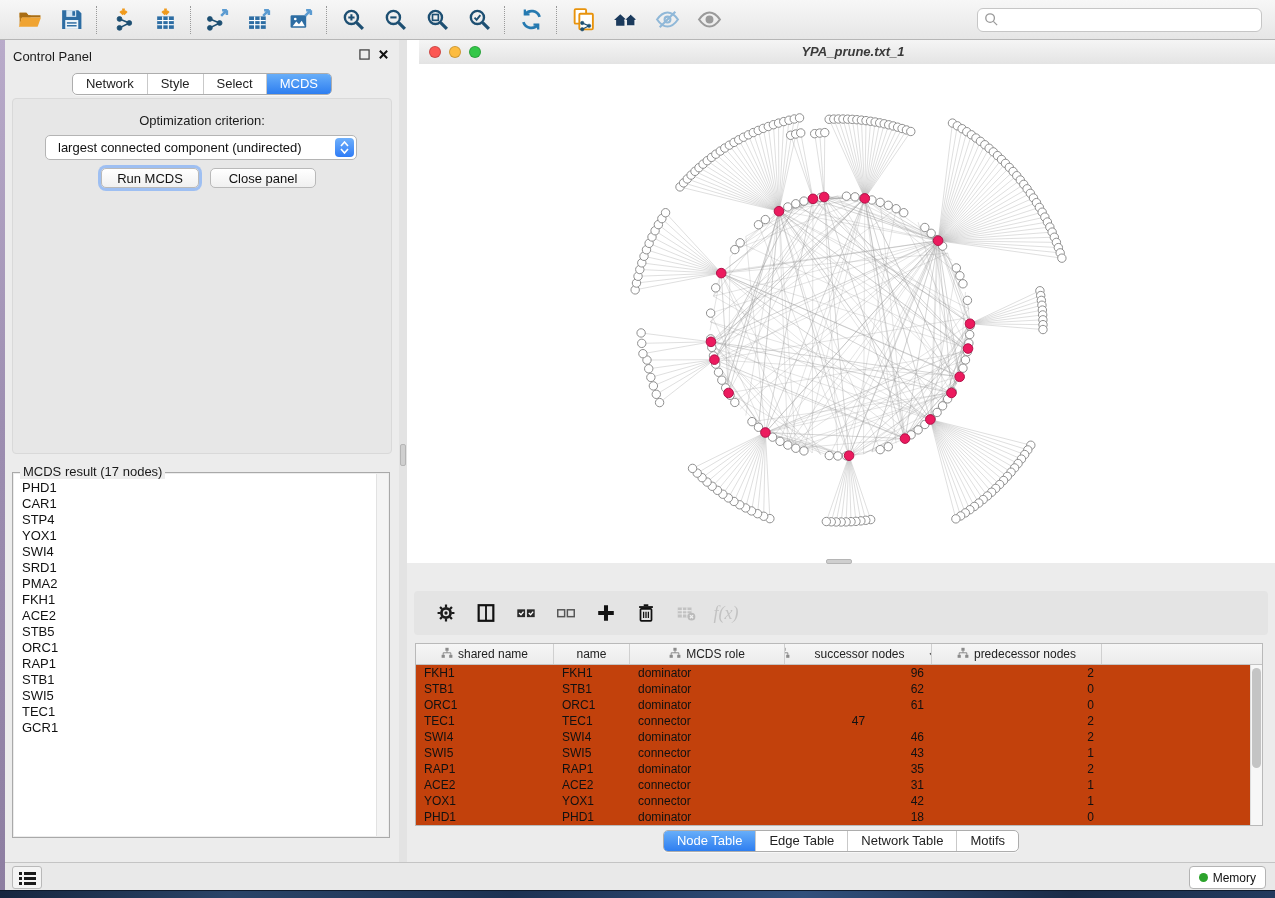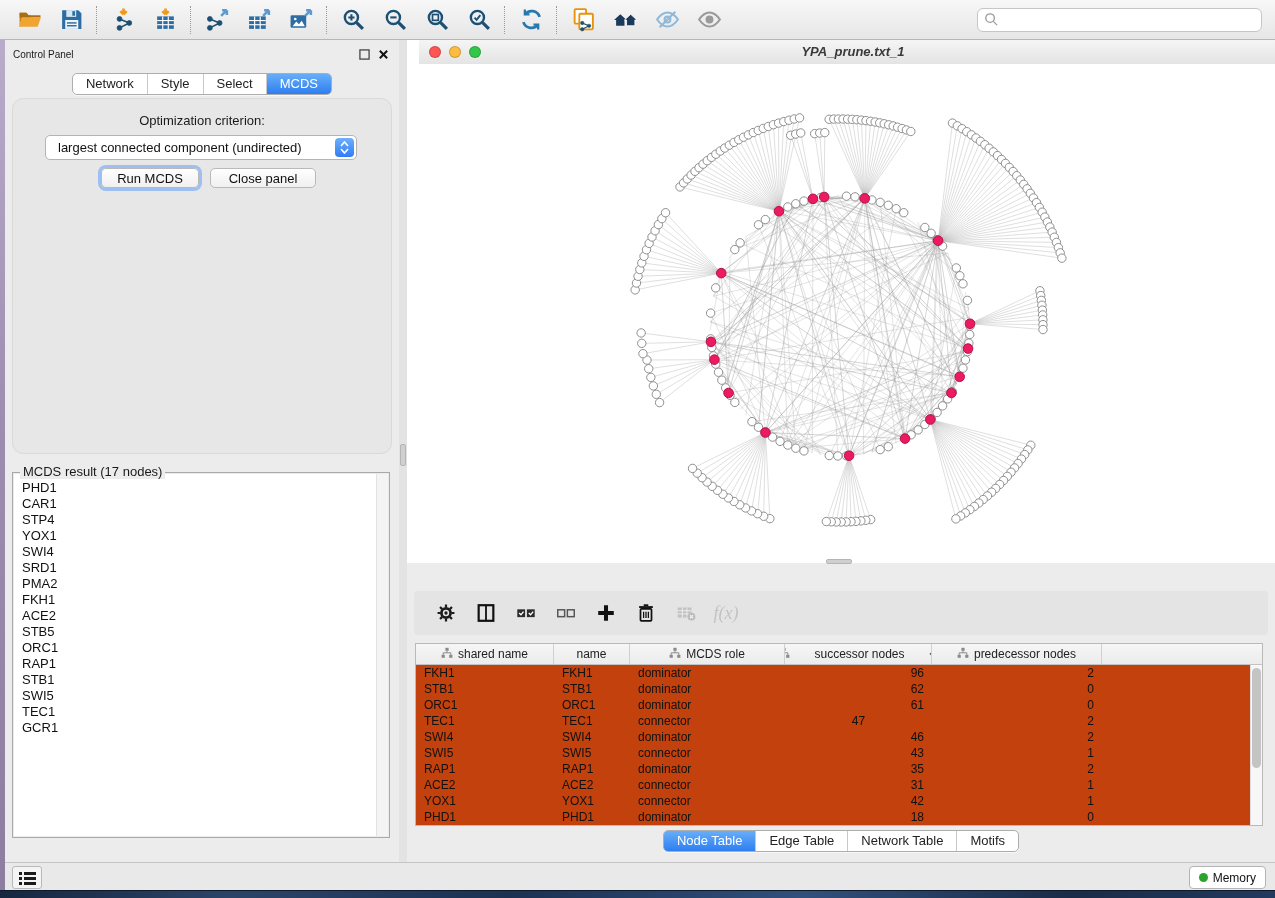--- a/index.html
+++ b/index.html
@@ -18,31 +18,31 @@
   #search-icon{position:absolute;left:7px;top:4px;width:15px;height:15px;}
   
   #wp-left{position:absolute;left:0;top:40px;width:5px;height:850px;
     background:linear-gradient(180deg,#b9abca,#9d8eb1 45%,#8d7ea1);}
   #wp-bottom{position:absolute;left:0;top:890px;width:1275px;height:8px;
     background:linear-gradient(90deg,#16263f,#2a4468 18%,#1c3152 40%,#31507c 63%,#1a2b47 84%,#223a5e);
     border-top:1px solid #0e1a2c;box-sizing:border-box;}
   
   #control-panel{position:absolute;left:5px;top:40px;width:394px;height:822px;background:#ececec;}
   .panel-head{position:relative;height:28px;}
-  .panel-title{position:absolute;left:8px;top:9px;font-size:10px;color:#1a1a1a;text-align:center;}
+  .panel-title{position:absolute;left:8px;top:9px;font-size:13px;color:#1a1a1a;text-align:center;}
   .panel-btns{position:absolute;right:10px;top:9px;display:flex;gap:8px;align-items:center;}
   .panel-btns svg{width:11px;height:11px;display:block;}
   #cp-tabs{position:absolute;left:0;top:33px;width:100%;display:flex;justify-content:center;}
   .seg{display:inline-flex;border:1px solid #adadad;border-radius:5px;background:#fff;overflow:hidden;height:20px;
        box-shadow:0 1px 0 rgba(255,255,255,.6);}
   .seg .s{padding:2px 13px;font-size:13px;line-height:16px;color:#222;border-left:1px solid #c9c9c9;cursor:default;white-space:nowrap;}
   .seg .s:first-child{border-left:none;}
   .seg .s.active{background:linear-gradient(#67aef9,#2e7ef0);color:#fff;}
   #cp-box{position:absolute;left:7px;top:58px;width:380px;height:356px;background:#e7e7e7;
-    border:1px solid #d9d9d9;border-radius:11px;box-sizing:border-box;}
+    border:1px solid #d9d9d9;border-radius:4px;box-sizing:border-box;}
   #opt-label{position:absolute;left:0;top:14px;width:100%;text-align:center;font-size:13px;color:#1a1a1a;}
   #criterion-select{position:absolute;left:32px;top:36px;width:312px;height:25px;background:#fff;
     border:1px solid #b4b4b4;border-radius:5px;box-sizing:border-box;display:flex;align-items:center;}
   #criterion-text{flex:1;font-size:13px;color:#111;padding-left:12px;white-space:nowrap;}
   #criterion-stepper{width:19px;height:19px;margin-right:2px;border-radius:4px;
     background:linear-gradient(#6fb0fb,#2f7cf6);display:flex;flex-direction:column;align-items:center;justify-content:center;gap:1px;}
   #criterion-stepper svg{display:block;}
   .cp-btn{position:absolute;top:69px;height:20px;background:linear-gradient(#ffffff,#f0f0f0);
     border:1px solid #b9b9b9;border-radius:5px;font-size:13px;color:#111;
     display:flex;align-items:center;justify-content:center;box-sizing:border-box;cursor:default;}

